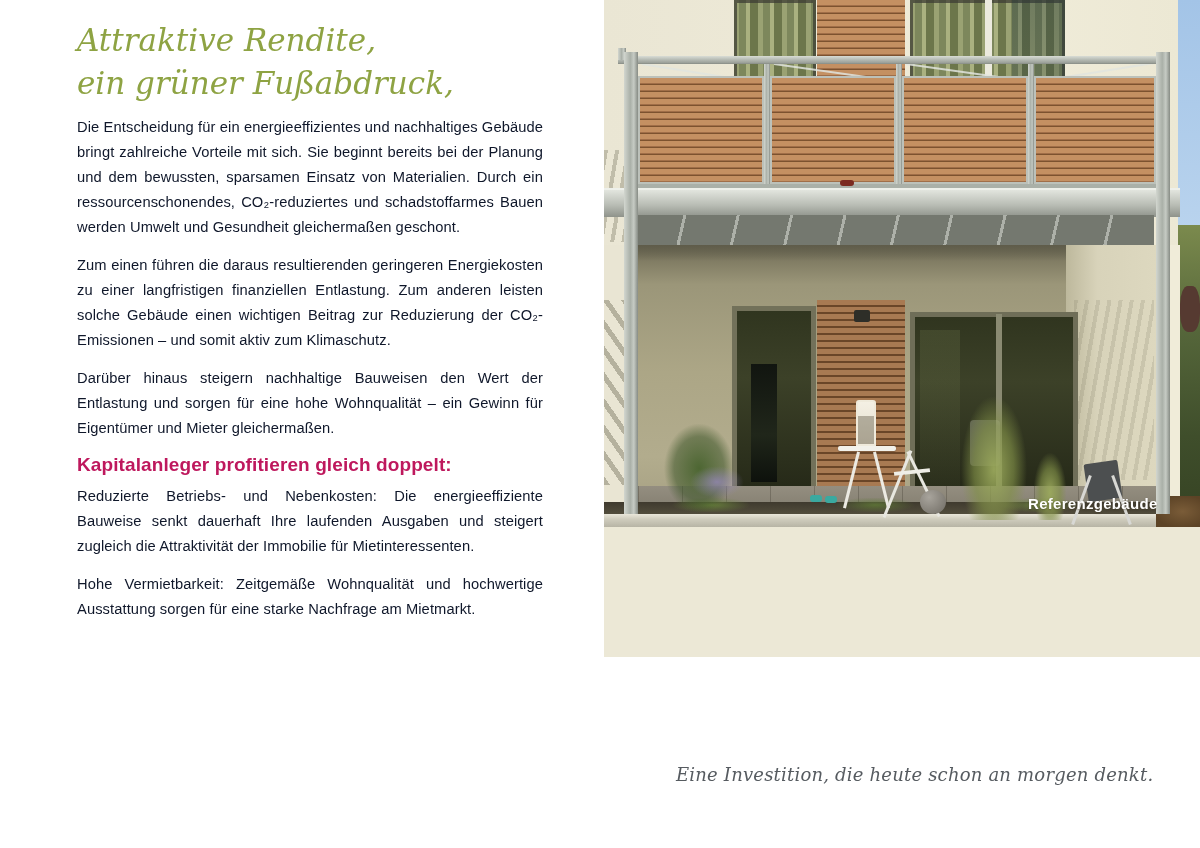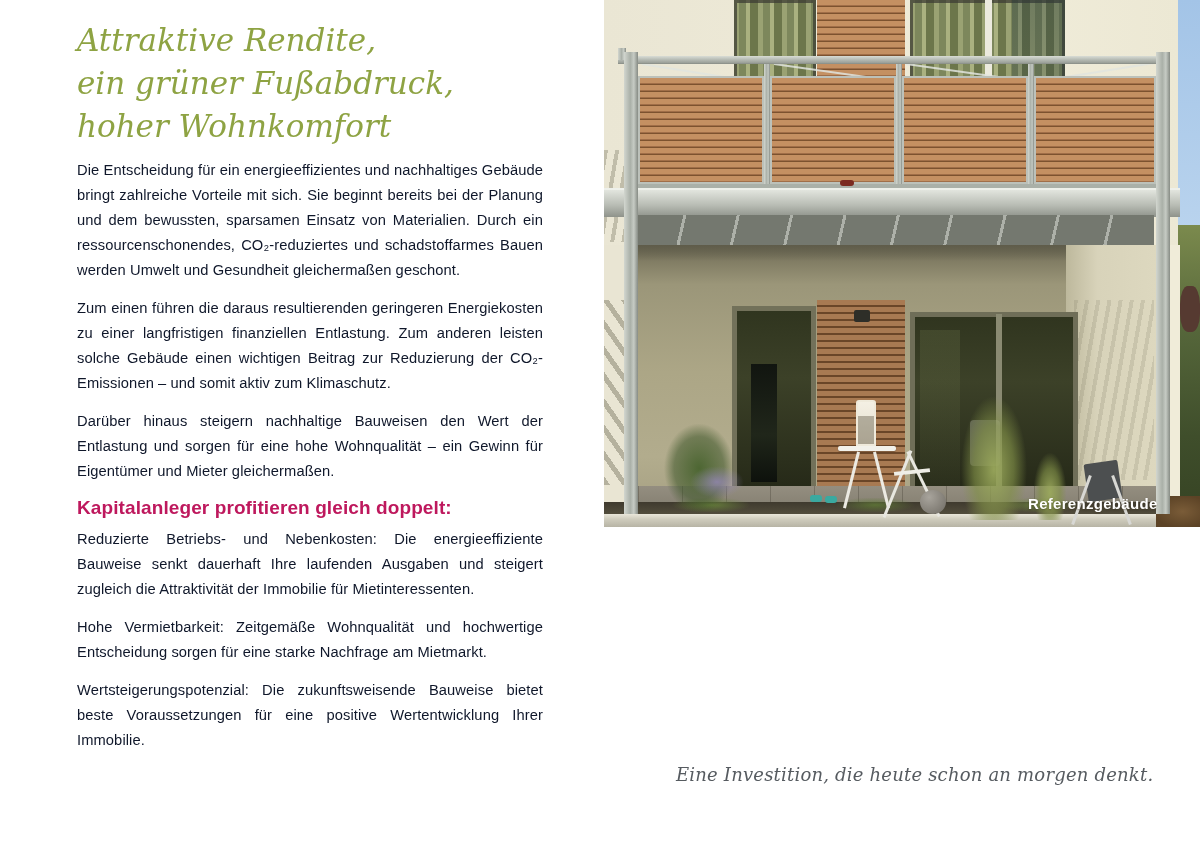--- a/index.html
+++ b/index.html
@@ -15,21 +15,21 @@
           margin:0 0 13px 0;letter-spacing:.1px;hyphens:auto;}
   .subhead{font-size:19px;font-weight:bold;color:#be185d;margin:10px 0 8px 0;letter-spacing:.1px;}
 
   
   .right-col{position:absolute;left:676px;top:598px;width:466px;}
   .right-col .subhead{margin:0 0 22px 0;}
   .quote{position:absolute;left:676px;top:764px;font-family:"DejaVu Serif",serif;
          font-style:italic;font-size:18px;color:#565b60;letter-spacing:.2px;}
 
   
-  .photo{position:absolute;left:604px;top:0;width:596px;height:527px;overflow:hidden;
+  .photo{position:absolute;left:604px;top:0;width:596px;height:657px;overflow:hidden;
          background:#ece8d6;}
   .steel{background:linear-gradient(180deg,#d8dcd5,#b4b9b2 55%,#999e97);}
   .steel-v{background:linear-gradient(90deg,#d2d6cf,#aab0a8 45%,#c6cbc4 70%,#868b84);}
   .slats-sun{background:repeating-linear-gradient(180deg,#c49062 0 5px,#a06e48 5px 6px,#7c522f 6px 7px);}
   .slats-shade{background:repeating-linear-gradient(180deg,#a87a52 0 5px,#6a4628 5px 7px);}
   .curtain{background:repeating-linear-gradient(90deg,#9aa273 0 5px,#7d875c 5px 12px,#aab180 12px 16px,#6c764b 16px 24px);}
   .glass-dark{background:linear-gradient(180deg,#30351f,#3c4128 35%,#2b2f1c 80%,#232616);}
   .panel{border:2px solid #bcc1ba;box-sizing:border-box;}
   .joists{background:#74786f;background-image:repeating-linear-gradient(103deg,rgba(230,233,226,.5) 0 3px,transparent 3px 52px);}
   .diag-shadow{background:repeating-linear-gradient(55deg,rgba(96,93,72,.38) 0 5px,rgba(96,93,72,0) 5px 15px);}
@@ -40,29 +40,27 @@
 </style>
 </head>
 <body>
 
 <div class="page">
 
   <div class="left-col">
     <h1 class="title">
       <div>Attraktive Rendite,</div>
       <div>ein grüner Fußabdruck,</div>
-      <div>hoher Wohnkomfort</div>
     </h1>
     <p class="body-p">Die Entscheidung für ein energieeffizientes und nachhaltiges Gebäude bringt zahlreiche Vorteile mit sich. Sie beginnt bereits bei der Planung und dem bewussten, sparsamen Einsatz von Materialien. Durch ein ressourcenschonendes, CO₂-reduziertes und schadstoffarmes Bauen werden Umwelt und Gesundheit gleichermaßen geschont.</p>
     <p class="body-p">Zum einen führen die daraus resultierenden geringeren Energiekosten zu einer langfristigen finanziellen Entlastung. Zum anderen leisten solche Gebäude einen wichtigen Beitrag zur Reduzierung der CO₂-Emissionen – und somit aktiv zum Klimaschutz.</p>
     <p class="body-p">Darüber hinaus steigern nachhaltige Bauweisen den Wert der Entlastung und sorgen für eine hohe Wohnqualität – ein Gewinn für Eigentümer und Mieter gleichermaßen.</p>
     <h2 class="subhead">Kapitalanleger profitieren gleich doppelt:</h2>
     <p class="body-p">Reduzierte Betriebs- und Nebenkosten: Die energieeffiziente Bauweise senkt dauerhaft Ihre laufenden Ausgaben und steigert zugleich die Attraktivität der Immobilie für Mietinteressenten.</p>
-    <p class="body-p">Hohe Vermietbarkeit: Zeitgemäße Wohnqualität und hochwertige Entscheidung sorgen für eine starke Nachfrage am Mietmarkt.</p>
-    <p class="body-p">Wertsteigerungspotenzial: Die zukunftsweisende Bauweise bietet beste Voraussetzungen für eine positive Wertentwicklung Ihrer Immobilie.</p>
+    <p class="body-p">Hohe Vermietbarkeit: Zeitgemäße Wohnqualität und hochwertige Ausstattung sorgen für eine starke Nachfrage am Mietmarkt.</p>
   </div>
 
   <figure class="photo" style="margin:0;">
 
     <div class="abs" style="left:0;top:0;width:576px;height:245px;background:linear-gradient(90deg,#eae6d4,#f0ecd9 70%,#ece8d4);"></div>
 
     <div class="abs curtain" style="left:130px;top:0;width:82px;height:190px;box-shadow:inset 0 0 0 3px rgba(62,62,52,.75);"></div>
     <div class="abs slats-sun" style="left:213px;top:0;width:88px;height:192px;"></div>
     <div class="abs curtain" style="left:306px;top:0;width:155px;height:190px;box-shadow:inset 0 0 0 3px rgba(62,62,52,.75);"></div>
     <div class="abs" style="left:381px;top:0;width:7px;height:190px;background:#eceade;"></div>

